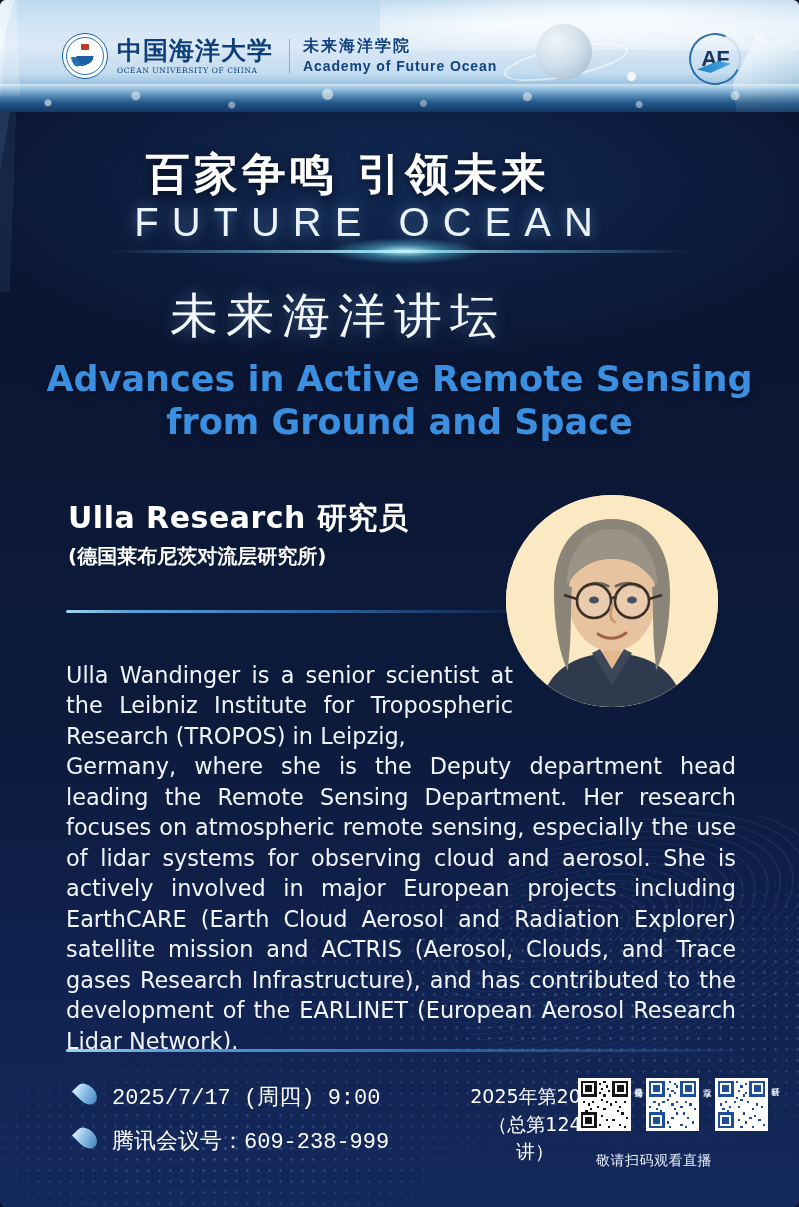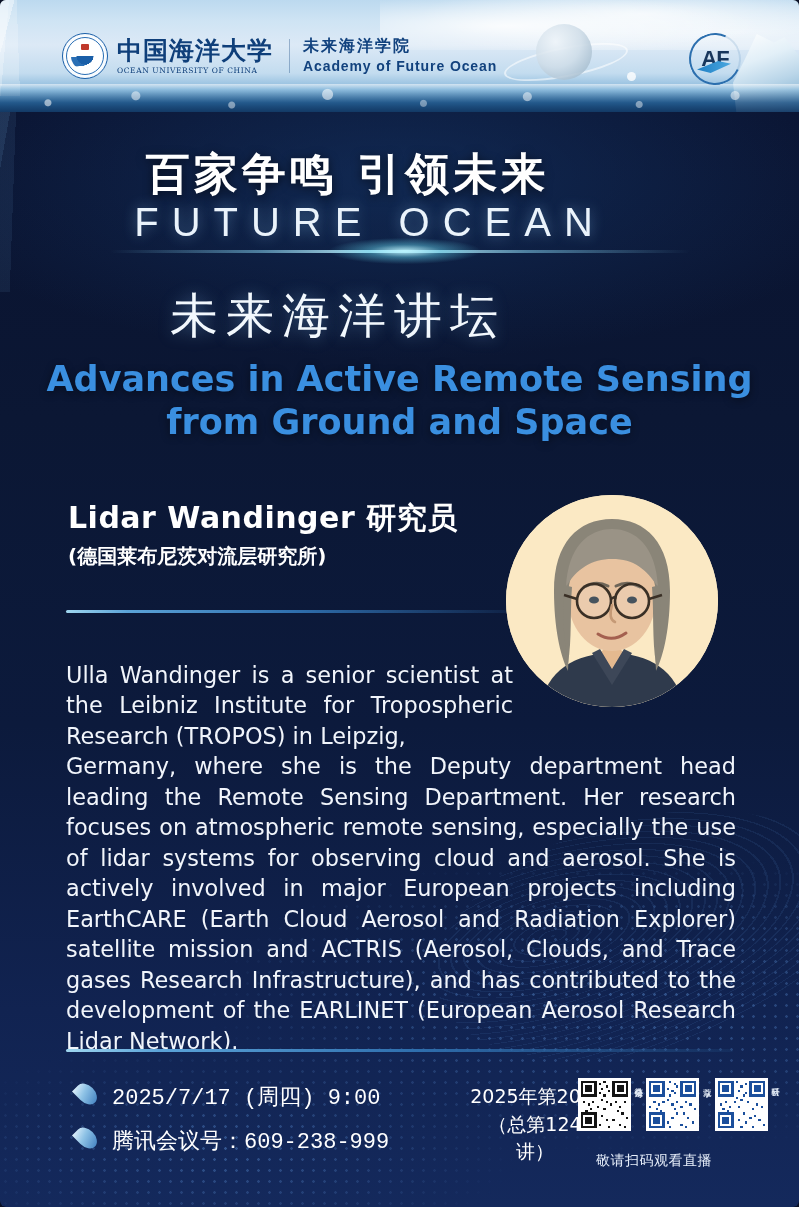--- a/index.html
+++ b/index.html
@@ -287,21 +287,21 @@
   <div class="swirl"></div>
 
   <div class="title-cn">百家争鸣 引领未来</div>
   <div class="title-en">FUTURE OCEAN</div>
   <div class="glow-line"></div>
   <div class="glow-blob"></div>
   <div class="title-forum">未来海洋讲坛</div>
 
   <div class="lecture-title">Advances in Active Remote Sensing from Ground and Space</div>
 
-  <div class="speaker-name">Lidar Wandinger 研究员</div>
+  <div class="speaker-name">Ulla Research 研究员</div>
   <div class="speaker-affil">(德国莱布尼茨对流层研究所)</div>
 
   <div class="portrait">
     <svg viewBox="0 0 212 212" xmlns="http://www.w3.org/2000/svg">
       <rect width="212" height="212" fill="#fbe9c4"></rect>
 
       <path d="M34 212 C40 176 70 158 106 158 C142 158 172 176 178 212 Z" fill="#2f3a4c"></path>
       <path d="M92 160 L106 186 L120 160 L112 152 L100 152 Z" fill="#e4b98f"></path>
 
       <path d="M48 96 C48 48 72 24 106 24 C140 24 164 48 164 96 C164 132 158 160 150 176 C148 150 152 120 148 96 L64 96 C60 120 64 150 62 176 C54 160 48 132 48 96 Z" fill="#8a8578"></path>

